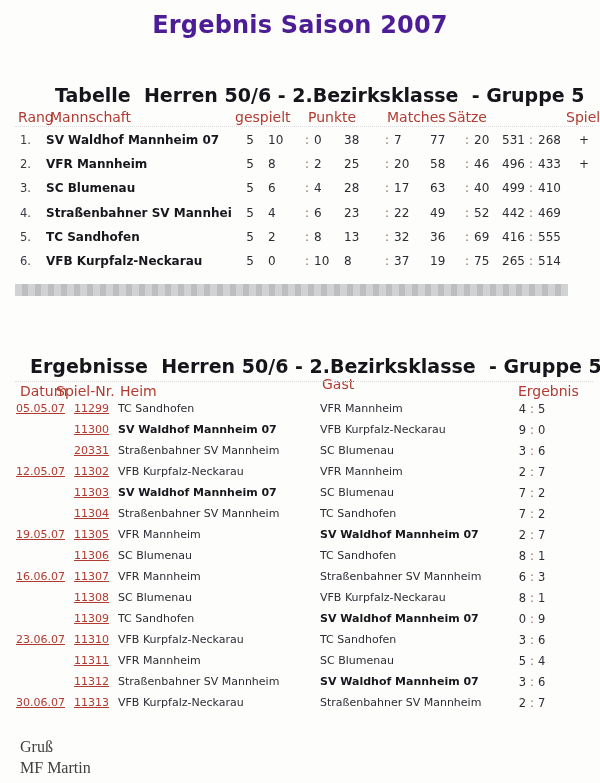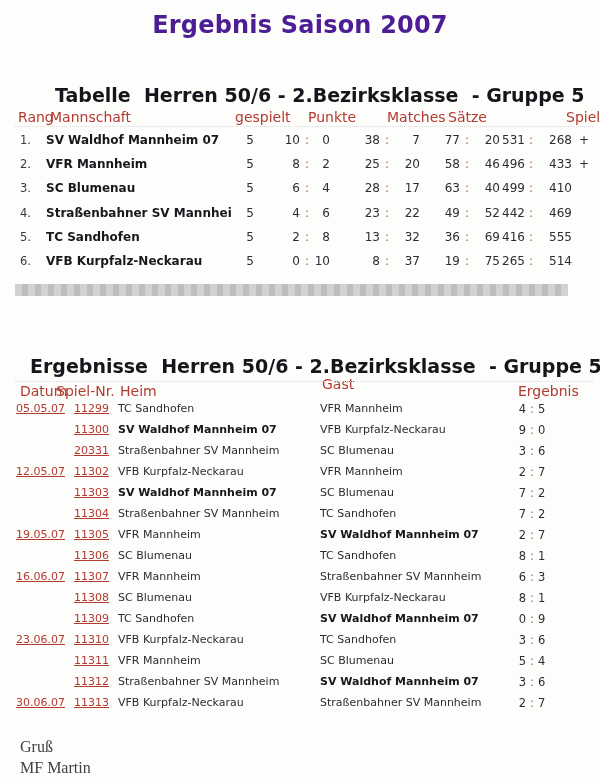--- a/index.html
+++ b/index.html
@@ -26,21 +26,21 @@
   }
   
   .st-grid{position:absolute;left:18px;top:128px;width:578px;}
   .st-row{
     display:grid;
     grid-template-columns:28px 186px 36px 32px 14px 16px 14px 36px 14px 26px 10px 30px 14px 26px 2px 22px 14px 34px 24px;
     height:24.2px;align-items:center;font-size:12px;color:var(--text_dark,#2c2c34);
   }
   .st-row .rang{font-size:11.5px;color:#3a3a42;padding-left:2px;}
   .st-row .team{font-weight:700;color:#17171d;white-space:nowrap;overflow:hidden;}
-  .num{text-align:right;font-variant-numeric:tabular-nums;}
+  .num{text-align:left;font-variant-numeric:tabular-nums;}
   .cen{text-align:center;}
   .colon{text-align:center;color:var(--colon_red,#a8625a);}
   .plus{text-align:center;color:#2c2c34;}
   
   .band{
     position:absolute;left:15px;top:284px;width:553px;height:12px;
     background:var(--band_gray,#c6c8ca);
     background-image:repeating-linear-gradient(90deg,rgba(255,255,255,.18) 0 7px,rgba(0,0,0,.05) 7px 13px);
   }
   

